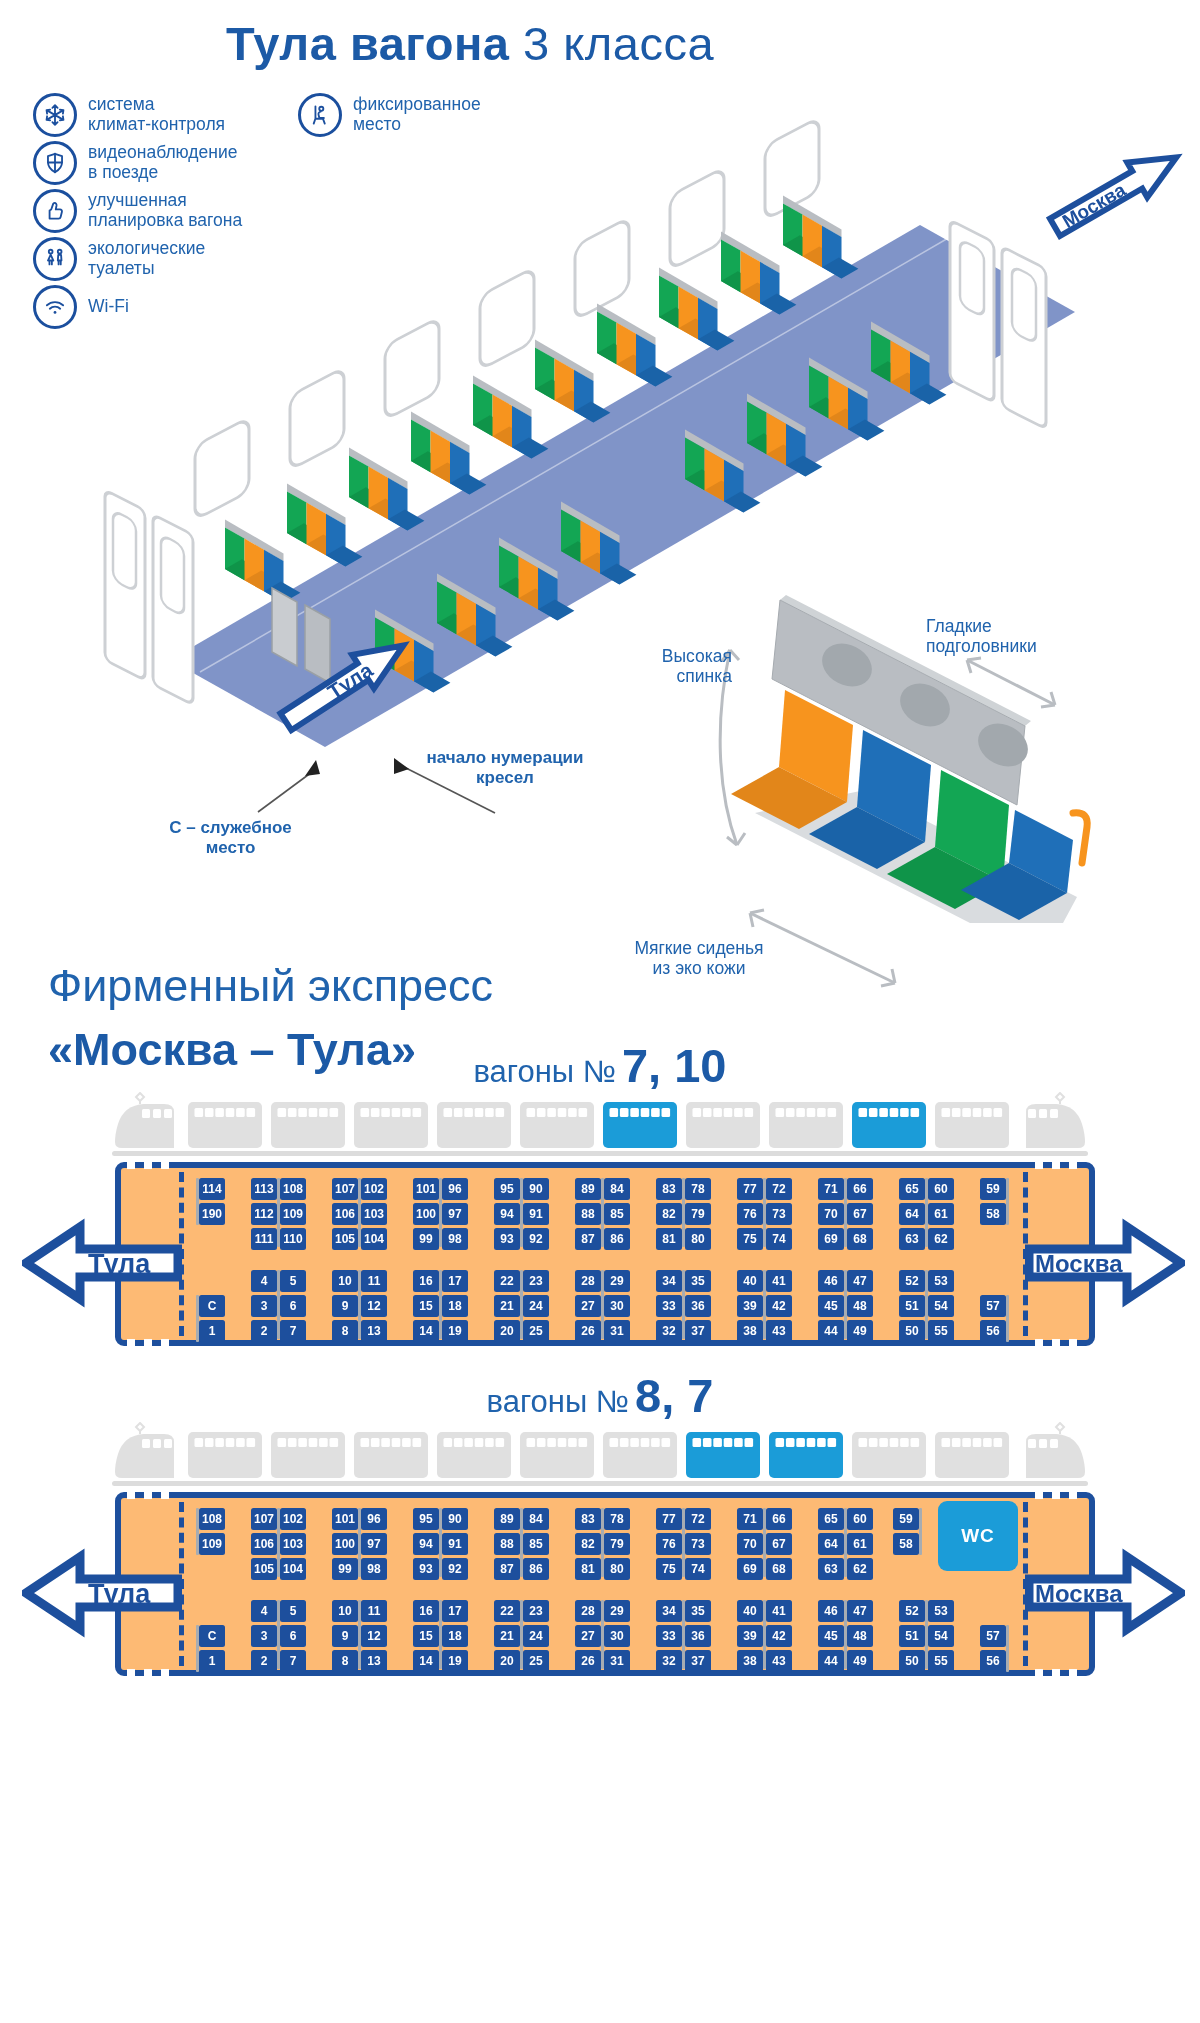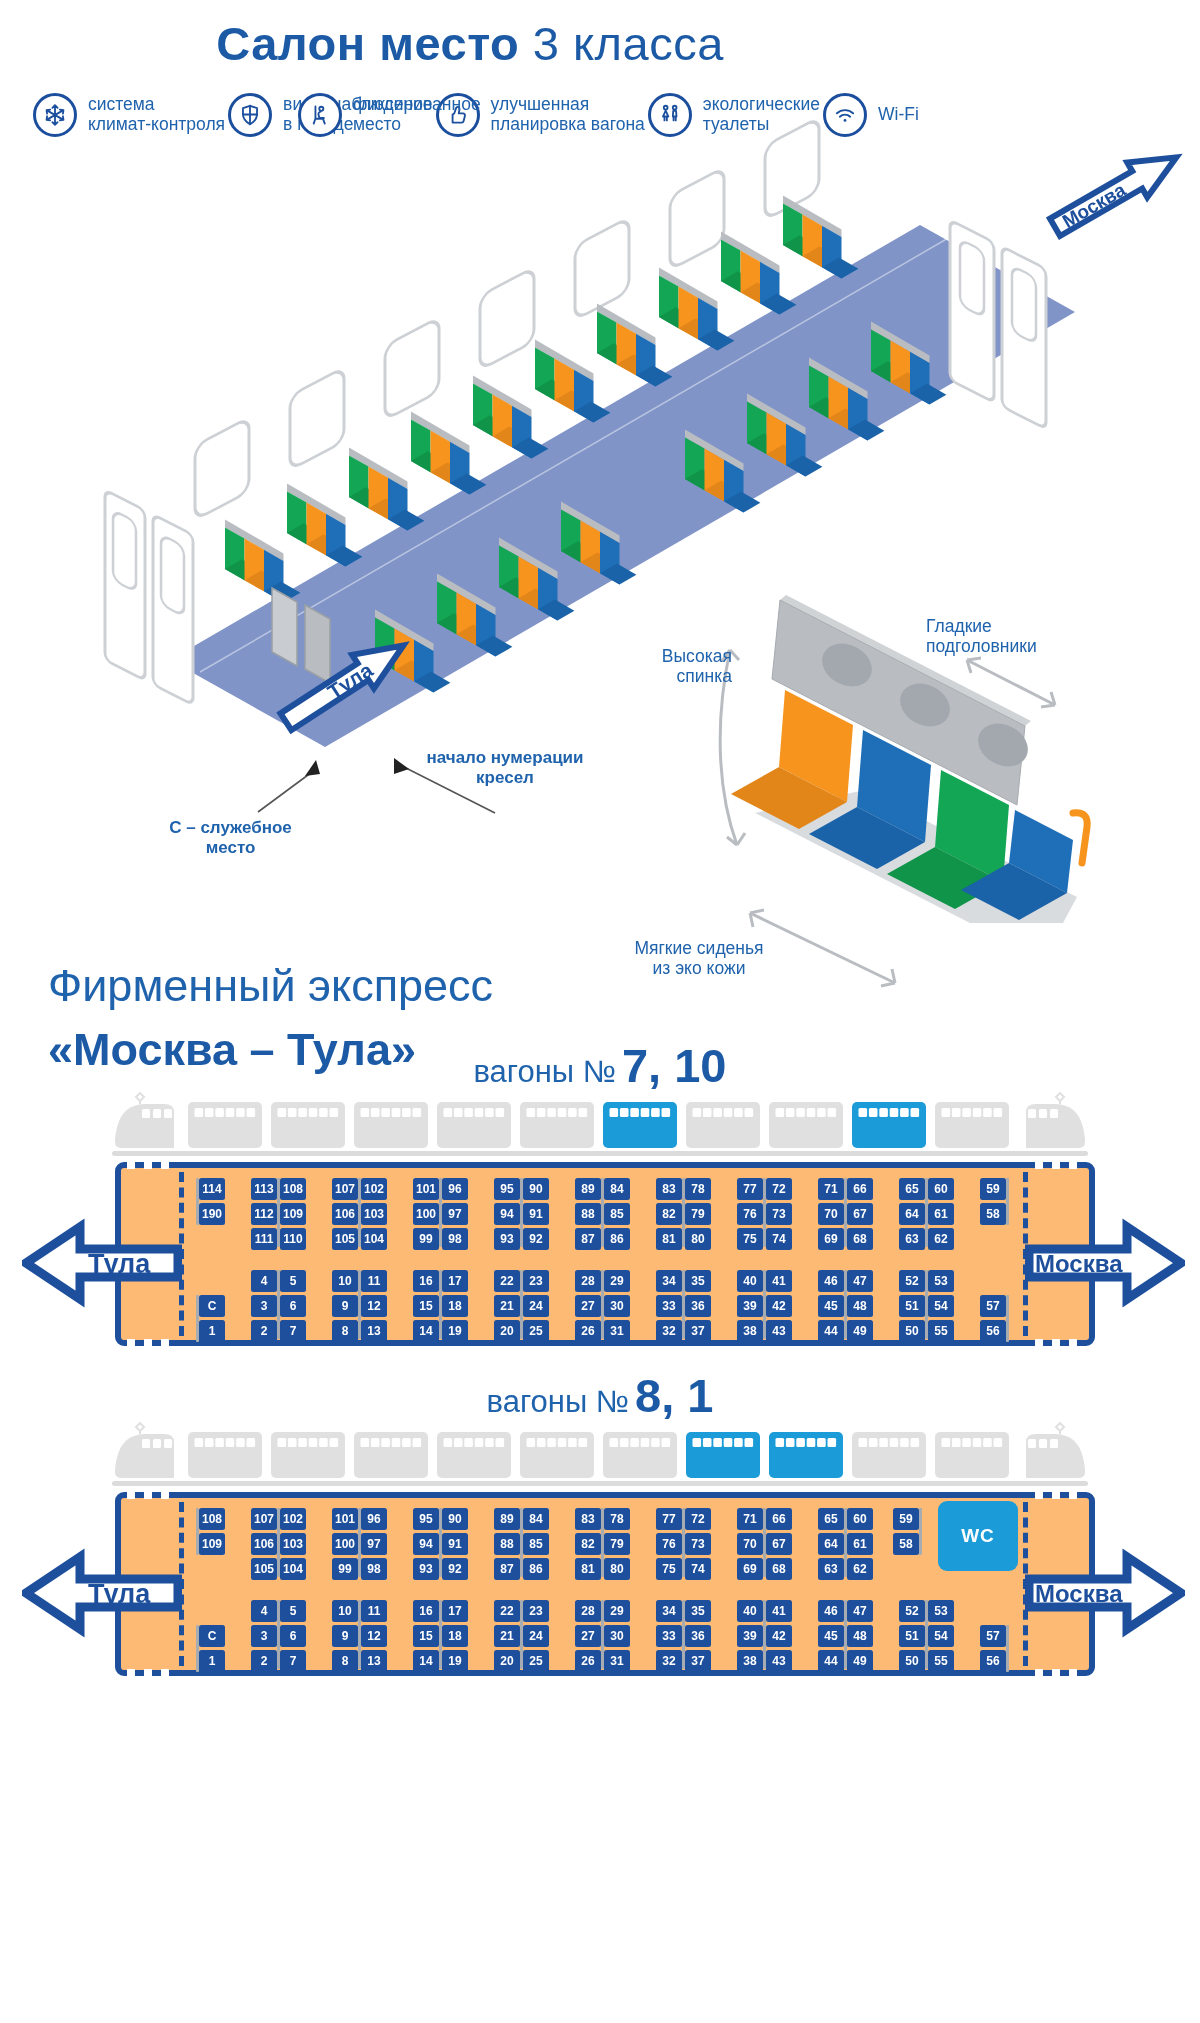--- a/index.html
+++ b/index.html
@@ -7,21 +7,21 @@
         font-family:"Liberation Sans",sans-serif;}
   .page *{box-sizing:border-box;}
 
   
   .title{position:absolute;left:0;top:16px;width:940px;text-align:center;
          font-size:47px;color:#1c5aa6;letter-spacing:.5px;}
   .title .b{font-weight:bold;}
   .title .l{font-weight:normal;}
 
   
-  .fcol{position:absolute;display:flex;flex-direction:row;gap:3px;}
+  .fcol{position:absolute;display:flex;flex-direction:column;gap:3px;}
   .fcol.c1{left:33px;top:92px;}
   .fcol.c2{left:298px;top:92px;}
   .feat{display:flex;align-items:center;min-height:45px;}
   .fico{flex:0 0 44px;width:44px;height:44px;border:3.5px solid #1b4f9e;border-radius:50%;
         display:flex;align-items:center;justify-content:center;background:#fff;}
   .fico svg{width:26px;height:26px;stroke:#1b4f9e;fill:none;stroke-width:1.7;
             stroke-linecap:round;stroke-linejoin:round;}
   .flab{margin-left:11px;font-size:17.5px;line-height:1.13;color:#2063ad;}
 
   
@@ -69,21 +69,21 @@
          justify-content:center;letter-spacing:1px;}
   .maparrow{position:absolute;width:160px;height:92px;}
   svg text{font-family:"Liberation Sans",sans-serif;}
 </style>
 </head>
 <body>
 
 <div class="page">
 
   <div class="title">
-    <span class="b">Салон место</span><span class="l"> 3 класса</span>
+    <span class="b">Тула вагона</span><span class="l"> 3 класса</span>
   </div>
 
   <div class="fcol c1">
       <div class="feat">
         <span class="fico">
           <svg viewBox="0 0 24 24">
             <path d="M12 3v18M12 3l-2.4 2.4M12 3l2.4 2.4M12 21l-2.4-2.4M12 21l2.4-2.4M4.2 7.5l15.6 9M4.2 7.5l3.3-.5M4.2 7.5l.5 3.3M19.8 16.5l-3.3.5M19.8 16.5l-.5-3.3M4.2 16.5l15.6-9M4.2 16.5l.5-3.3M4.2 16.5l3.3.5M19.8 7.5l-3.3-.5M19.8 7.5l-.5 3.3"></path>
           </svg>
         </span>
         <span class="flab">система<br>климат-контроля</span>
@@ -690,21 +690,21 @@
     <polygon points="156,32 58,32 58,10 4,46 58,82 58,60 156,60" fill="#fff" stroke="#1d4f9d" stroke-width="9"></polygon>
     <text x="66" y="56" font-size="27" font-weight="bold" fill="#1d4f9d">Тула</text>
   </svg>
   <svg class="maparrow" style="left:1025px;top:1217px;" viewBox="0 0 160 92">
     <polygon points="4,32 102,32 102,10 156,46 102,82 102,60 4,60" fill="#fff" stroke="#1d4f9d" stroke-width="9"></polygon>
     <text x="10" y="55" font-size="24" font-weight="bold" fill="#1d4f9d">Москва</text>
   </svg>
 
   <div class="wag-head" style="top:1368px;">
     <span class="pre">вагоны №</span>
-    <span class="num">8, 1</span>
+    <span class="num">8, 7</span>
   </div>
   <svg class="train" style="top:1422px;" viewBox="0 0 980 66">
       <rect x="2" y="59" width="976" height="5" rx="2.5" fill="#dcdcdc"></rect>
       <g>
         <path d="M64 56 L64 20 Q64 12 54 12 L34 12 Q14 13 8 32 Q5 42 5 50 Q5 56 12 56 Z" fill="#e0e0e0"></path>
         <rect x="32" y="17" width="8" height="9" rx="1.5" fill="#fff"></rect>
         <rect x="43" y="17" width="8" height="9" rx="1.5" fill="#fff"></rect>
         <rect x="54" y="17" width="8" height="9" rx="1.5" fill="#fff"></rect>
         <line x1="30" y1="12" x2="30" y2="9" stroke="#e0e0e0" stroke-width="2"></line>
         <polygon points="30,1 34,5 30,9 26,5" fill="#fff" stroke="#e0e0e0" stroke-width="2"></polygon>

